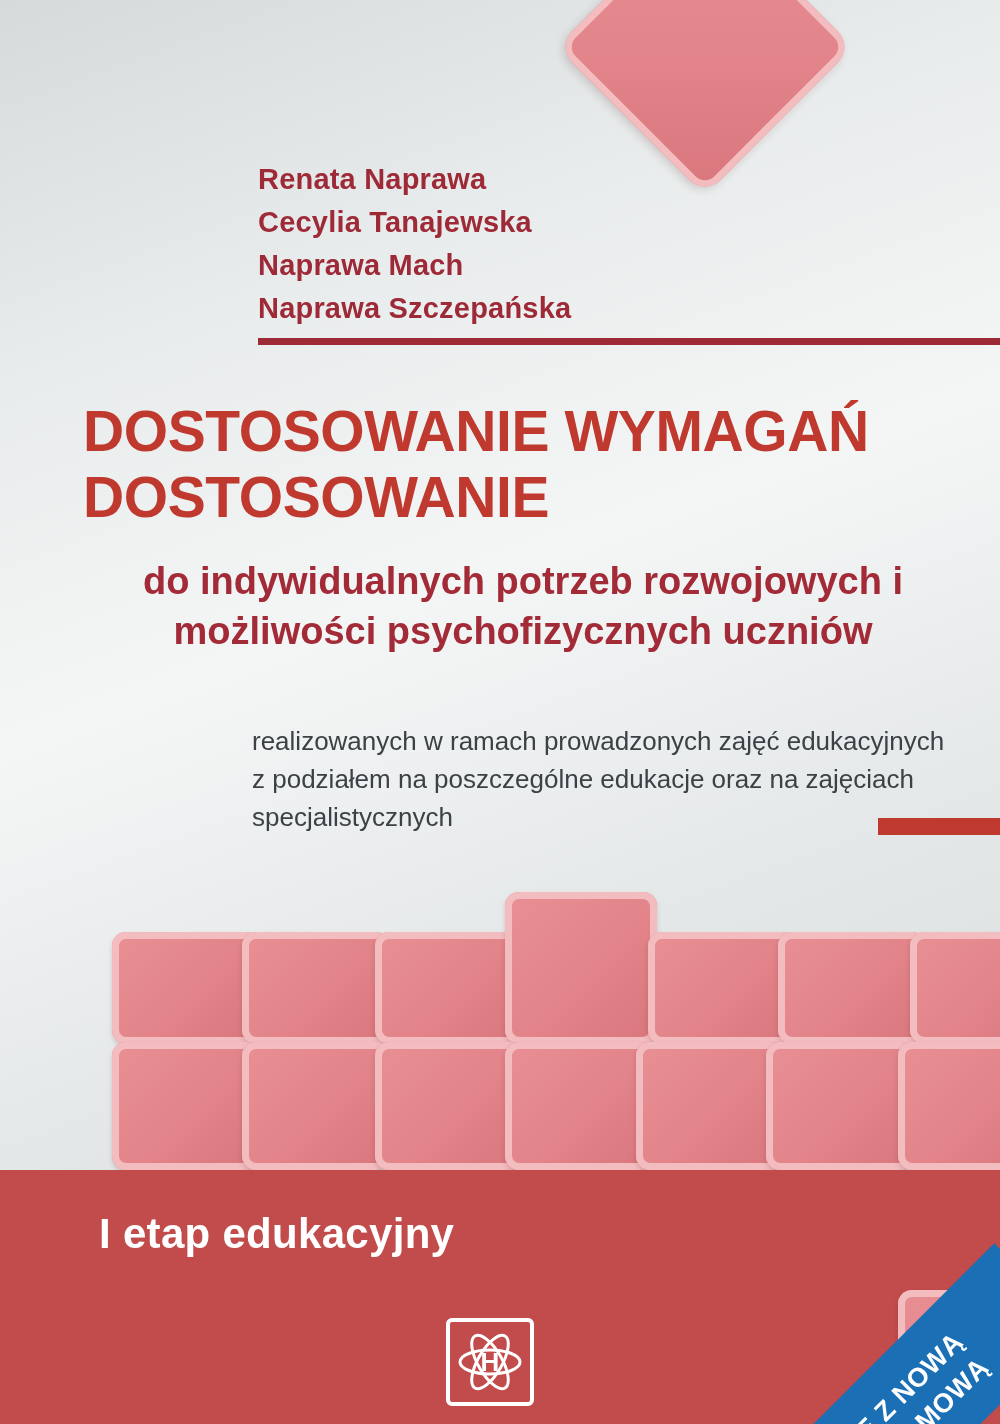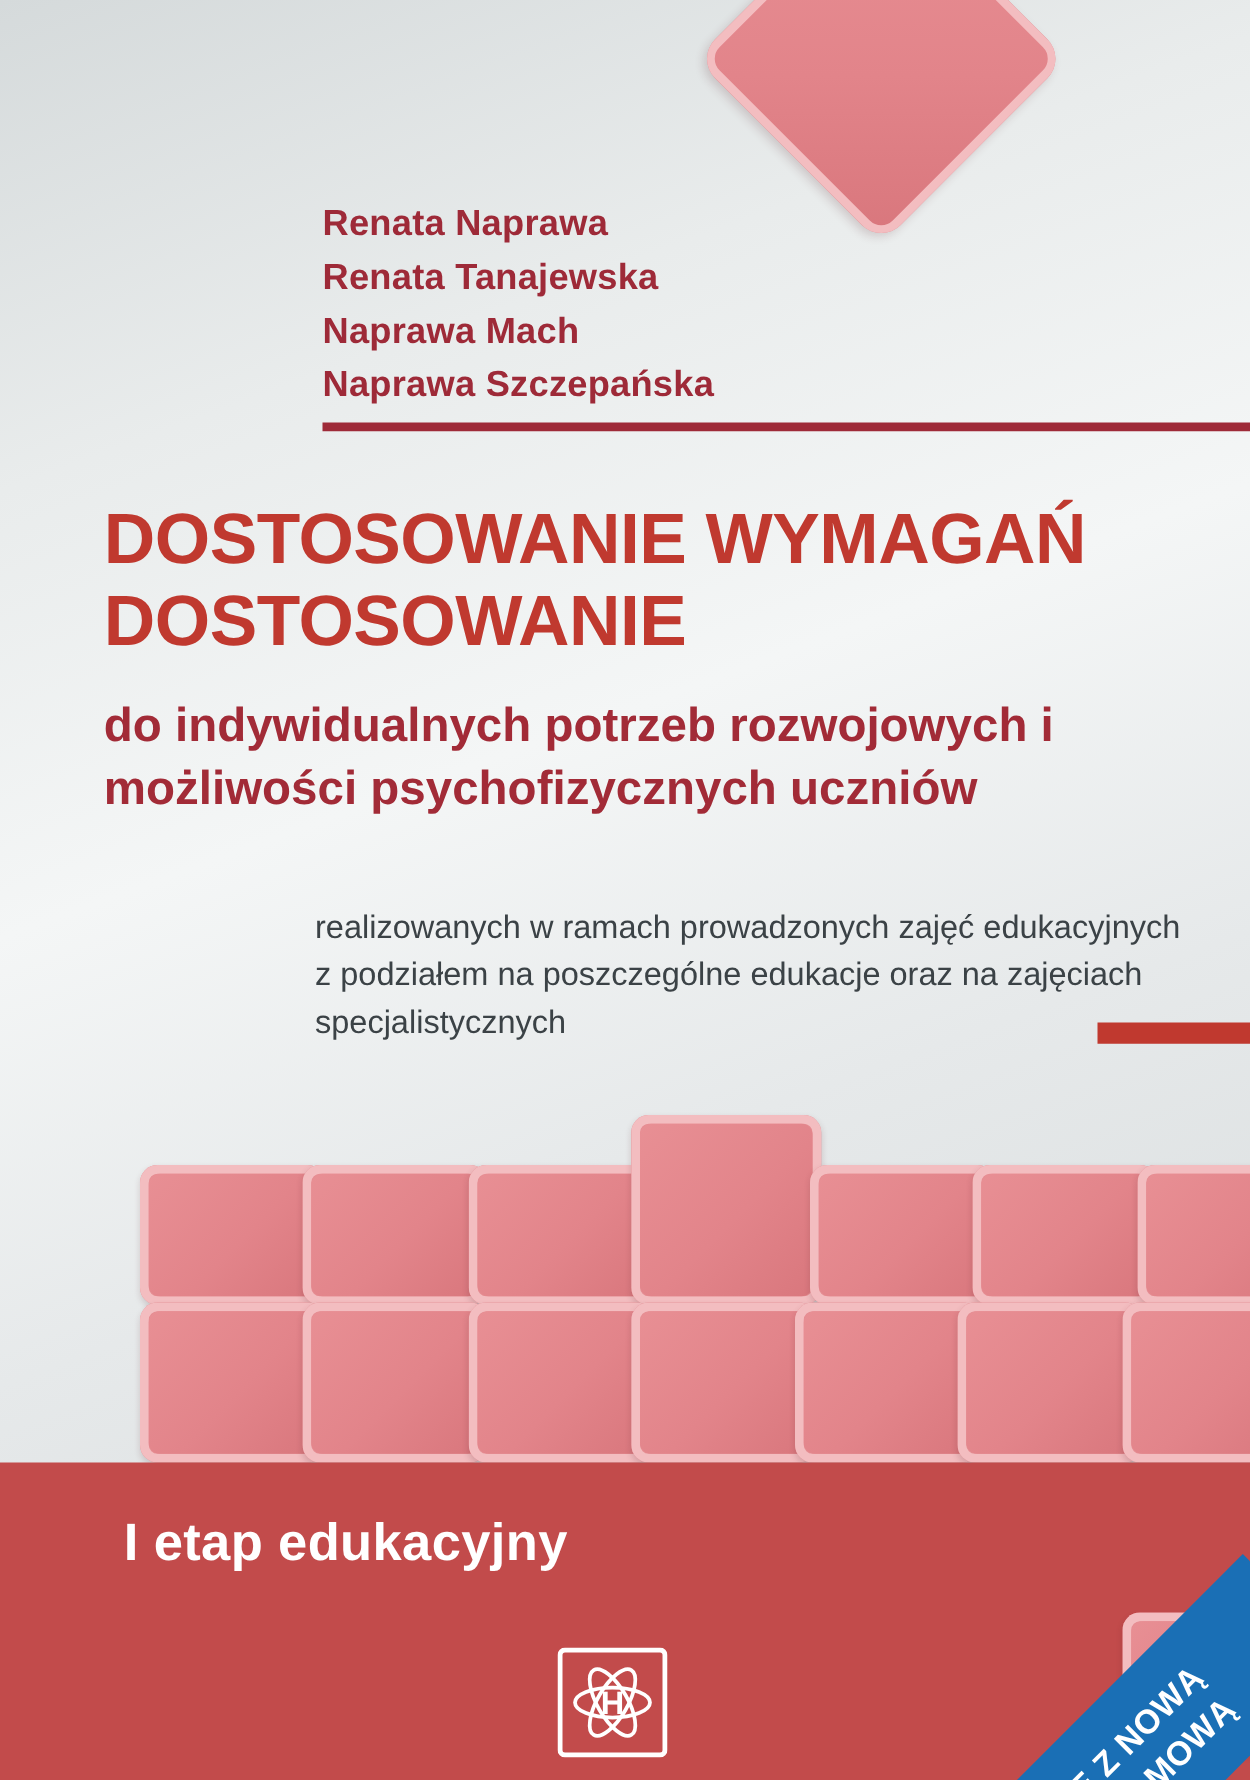--- a/index.html
+++ b/index.html
@@ -78,20 +78,21 @@
   }
   .subtitle {
     position: absolute;
     left: 83px;
     top: 556px;
     width: 880px;
     color: #a22b37;
     font-weight: bold;
     font-size: 38px;
     line-height: 50px;
+    text-align: center;
   }
   .descr {
     position: absolute;
     left: 252px;
     top: 722px;
     width: 700px;
     color: #3b4246;
     font-size: 26px;
     line-height: 38px;
   }
@@ -168,21 +169,21 @@
 </style>
 </head>
 <body>
 
 <div class="cover">
 
   <div class="tile tile-top"></div>
 
   <div class="authors">
     <div>Renata Naprawa</div>
-    <div>Renata Tanajewska</div>
+    <div>Cecylia Tanajewska</div>
     <div>Naprawa Mach</div>
     <div>Naprawa Szczepańska</div>
   </div>
 
   <div class="rule-authors"></div>
 
   <div class="title">DOSTOSOWANIE WYMAGAŃ DOSTOSOWANIE</div>
 
   <div class="subtitle">do indywidualnych potrzeb rozwojowych i możliwości psychofizycznych uczniów</div>
 

